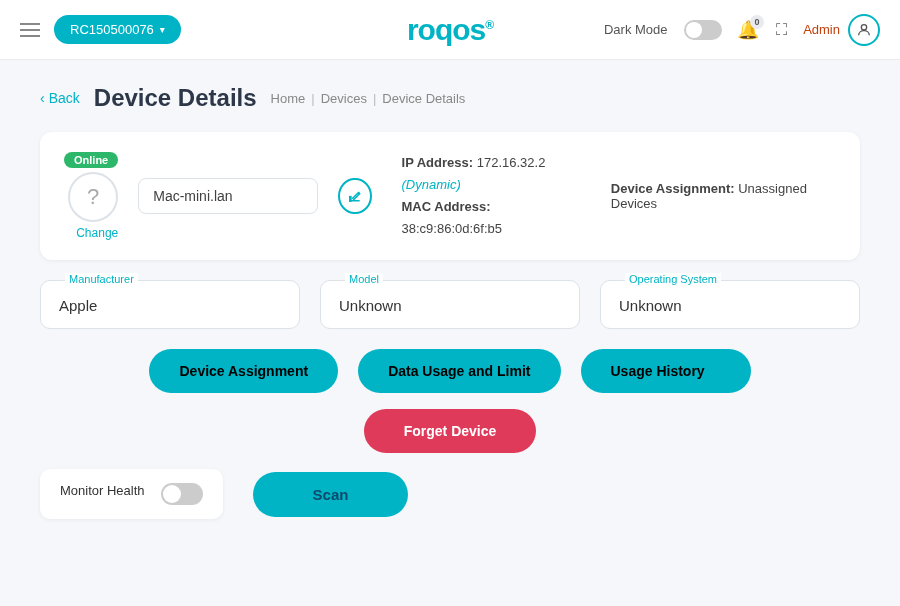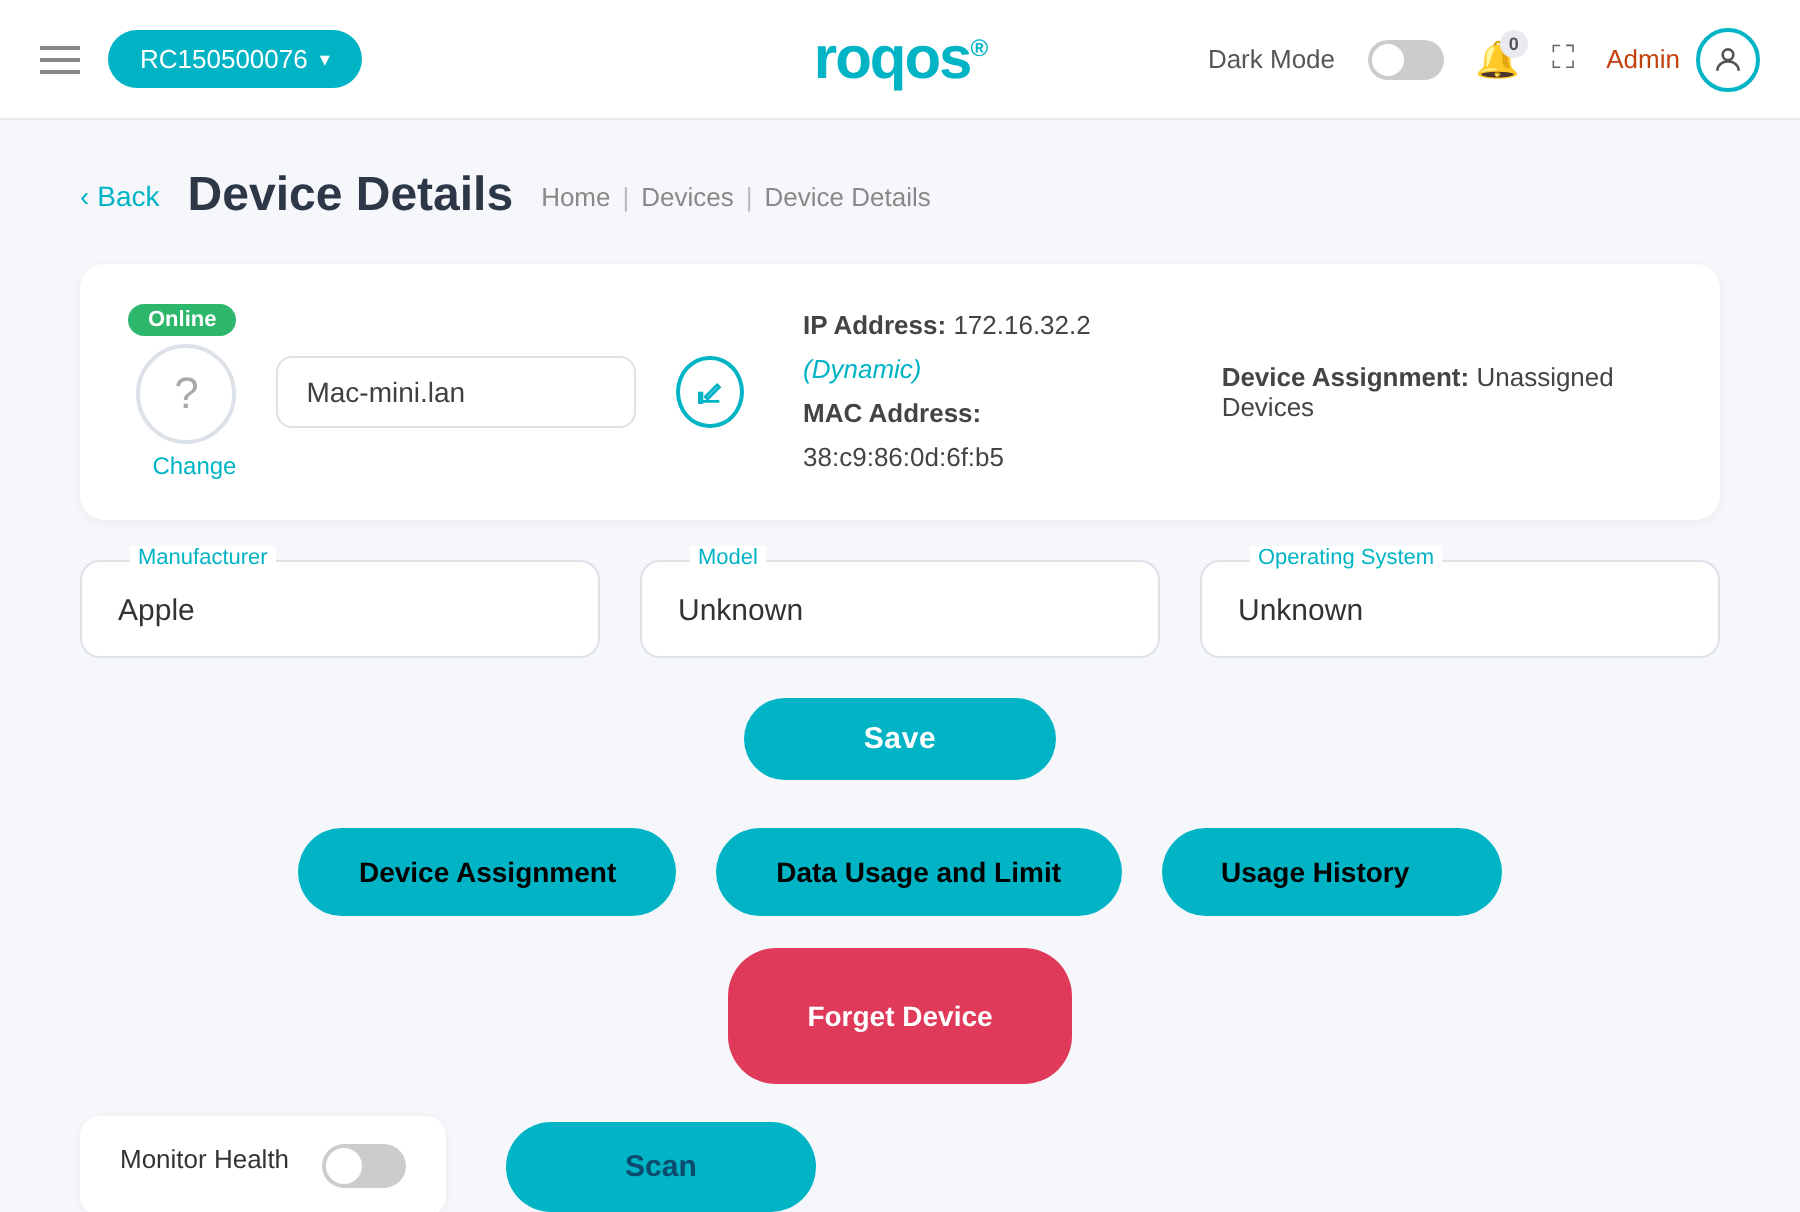--- a/index.html
+++ b/index.html
@@ -327,21 +327,21 @@
       font-weight: 600;
       cursor: pointer;
       min-width: 170px;
       text-align: left;
     }
     .forget-btn {
       background: #e03a5a;
       color: white;
       border: none;
       border-radius: 24px;
-      padding: 26px 40px;
+      padding: 14px 40px;
       font-size: 14px;
       font-weight: 600;
       cursor: pointer;
       min-width: 170px;
     }
 
     
     .bottom-row {
       display: flex;
       align-items: center;
@@ -493,23 +493,20 @@
     <div class="field-box">
       <span class="field-label">Model</span>
       <div class="field-value">Unknown</div>
     </div>
     <div class="field-box">
       <span class="field-label">Operating System</span>
       <div class="field-value">Unknown</div>
     </div>
   </div>
 
-  <div class="save-area">
-    <button class="save-btn">Save</button>
-  </div>
 
   <div class="action-row">
     <button class="action-btn">Device Assignment</button>
     <button class="action-btn">Data Usage and Limit</button>
     <button class="action-btn">Usage History</button>
   </div>
 
   <div class="action-row">
     <button class="forget-btn">Forget Device</button>
   </div>

